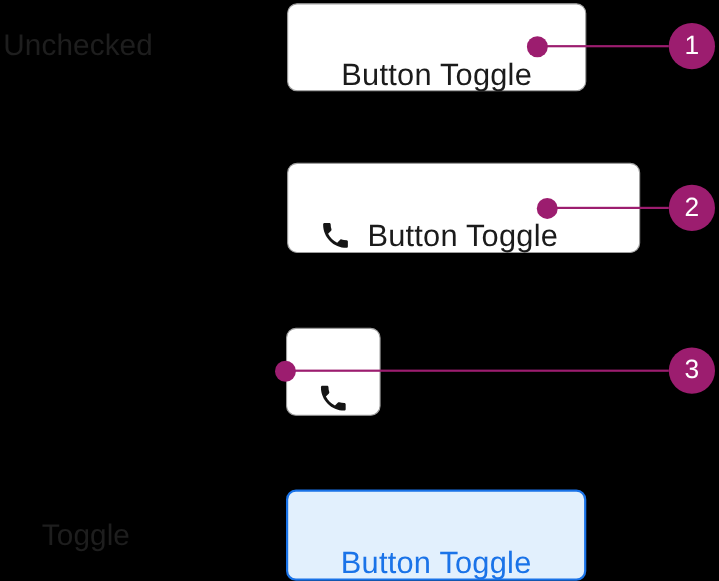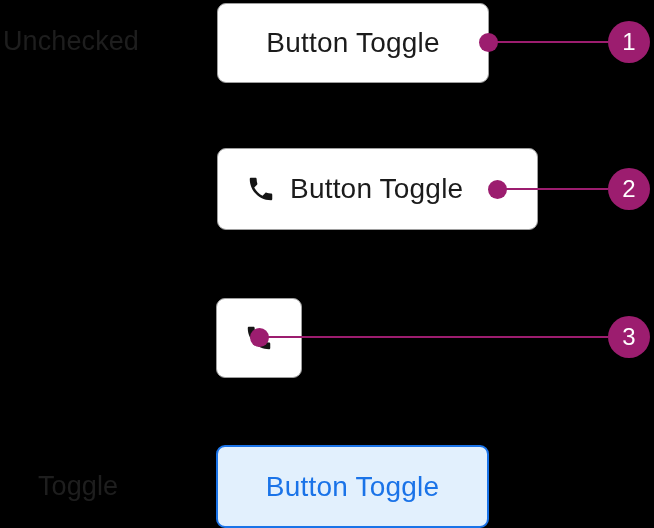--- a/index.html
+++ b/index.html
@@ -35,31 +35,32 @@
     line-height: 1;
   }
   .group-label.unchecked { left: 3px;  top: 28px; }
   .group-label.checked   { left: 38px; top: 473px; }
 
   
   .toggle-btn {
     position: absolute;
     box-sizing: border-box;
     display: flex;
-    align-items: center;
+    align-items: flex-end;
     justify-content: center;
     background: #ffffff;
     border: 1px solid #9e9e9e;
     border-radius: 9px;
     color: #1b1b1b;
     font-size: 28px;
     font-weight: 400;
     letter-spacing: 0.2px;
     white-space: nowrap;
     box-shadow: 0 1px 1px rgba(0,0,0,0.22);
+    margin-left: 44px;
   }
   .toggle-btn .btn-label { line-height: 1; }
 
   #btn-plain {
     left: 217px; top: 3px;
     width: 272px; height: 80px;
   }
 
   #btn-icon-text {
     left: 217px; top: 148px;

